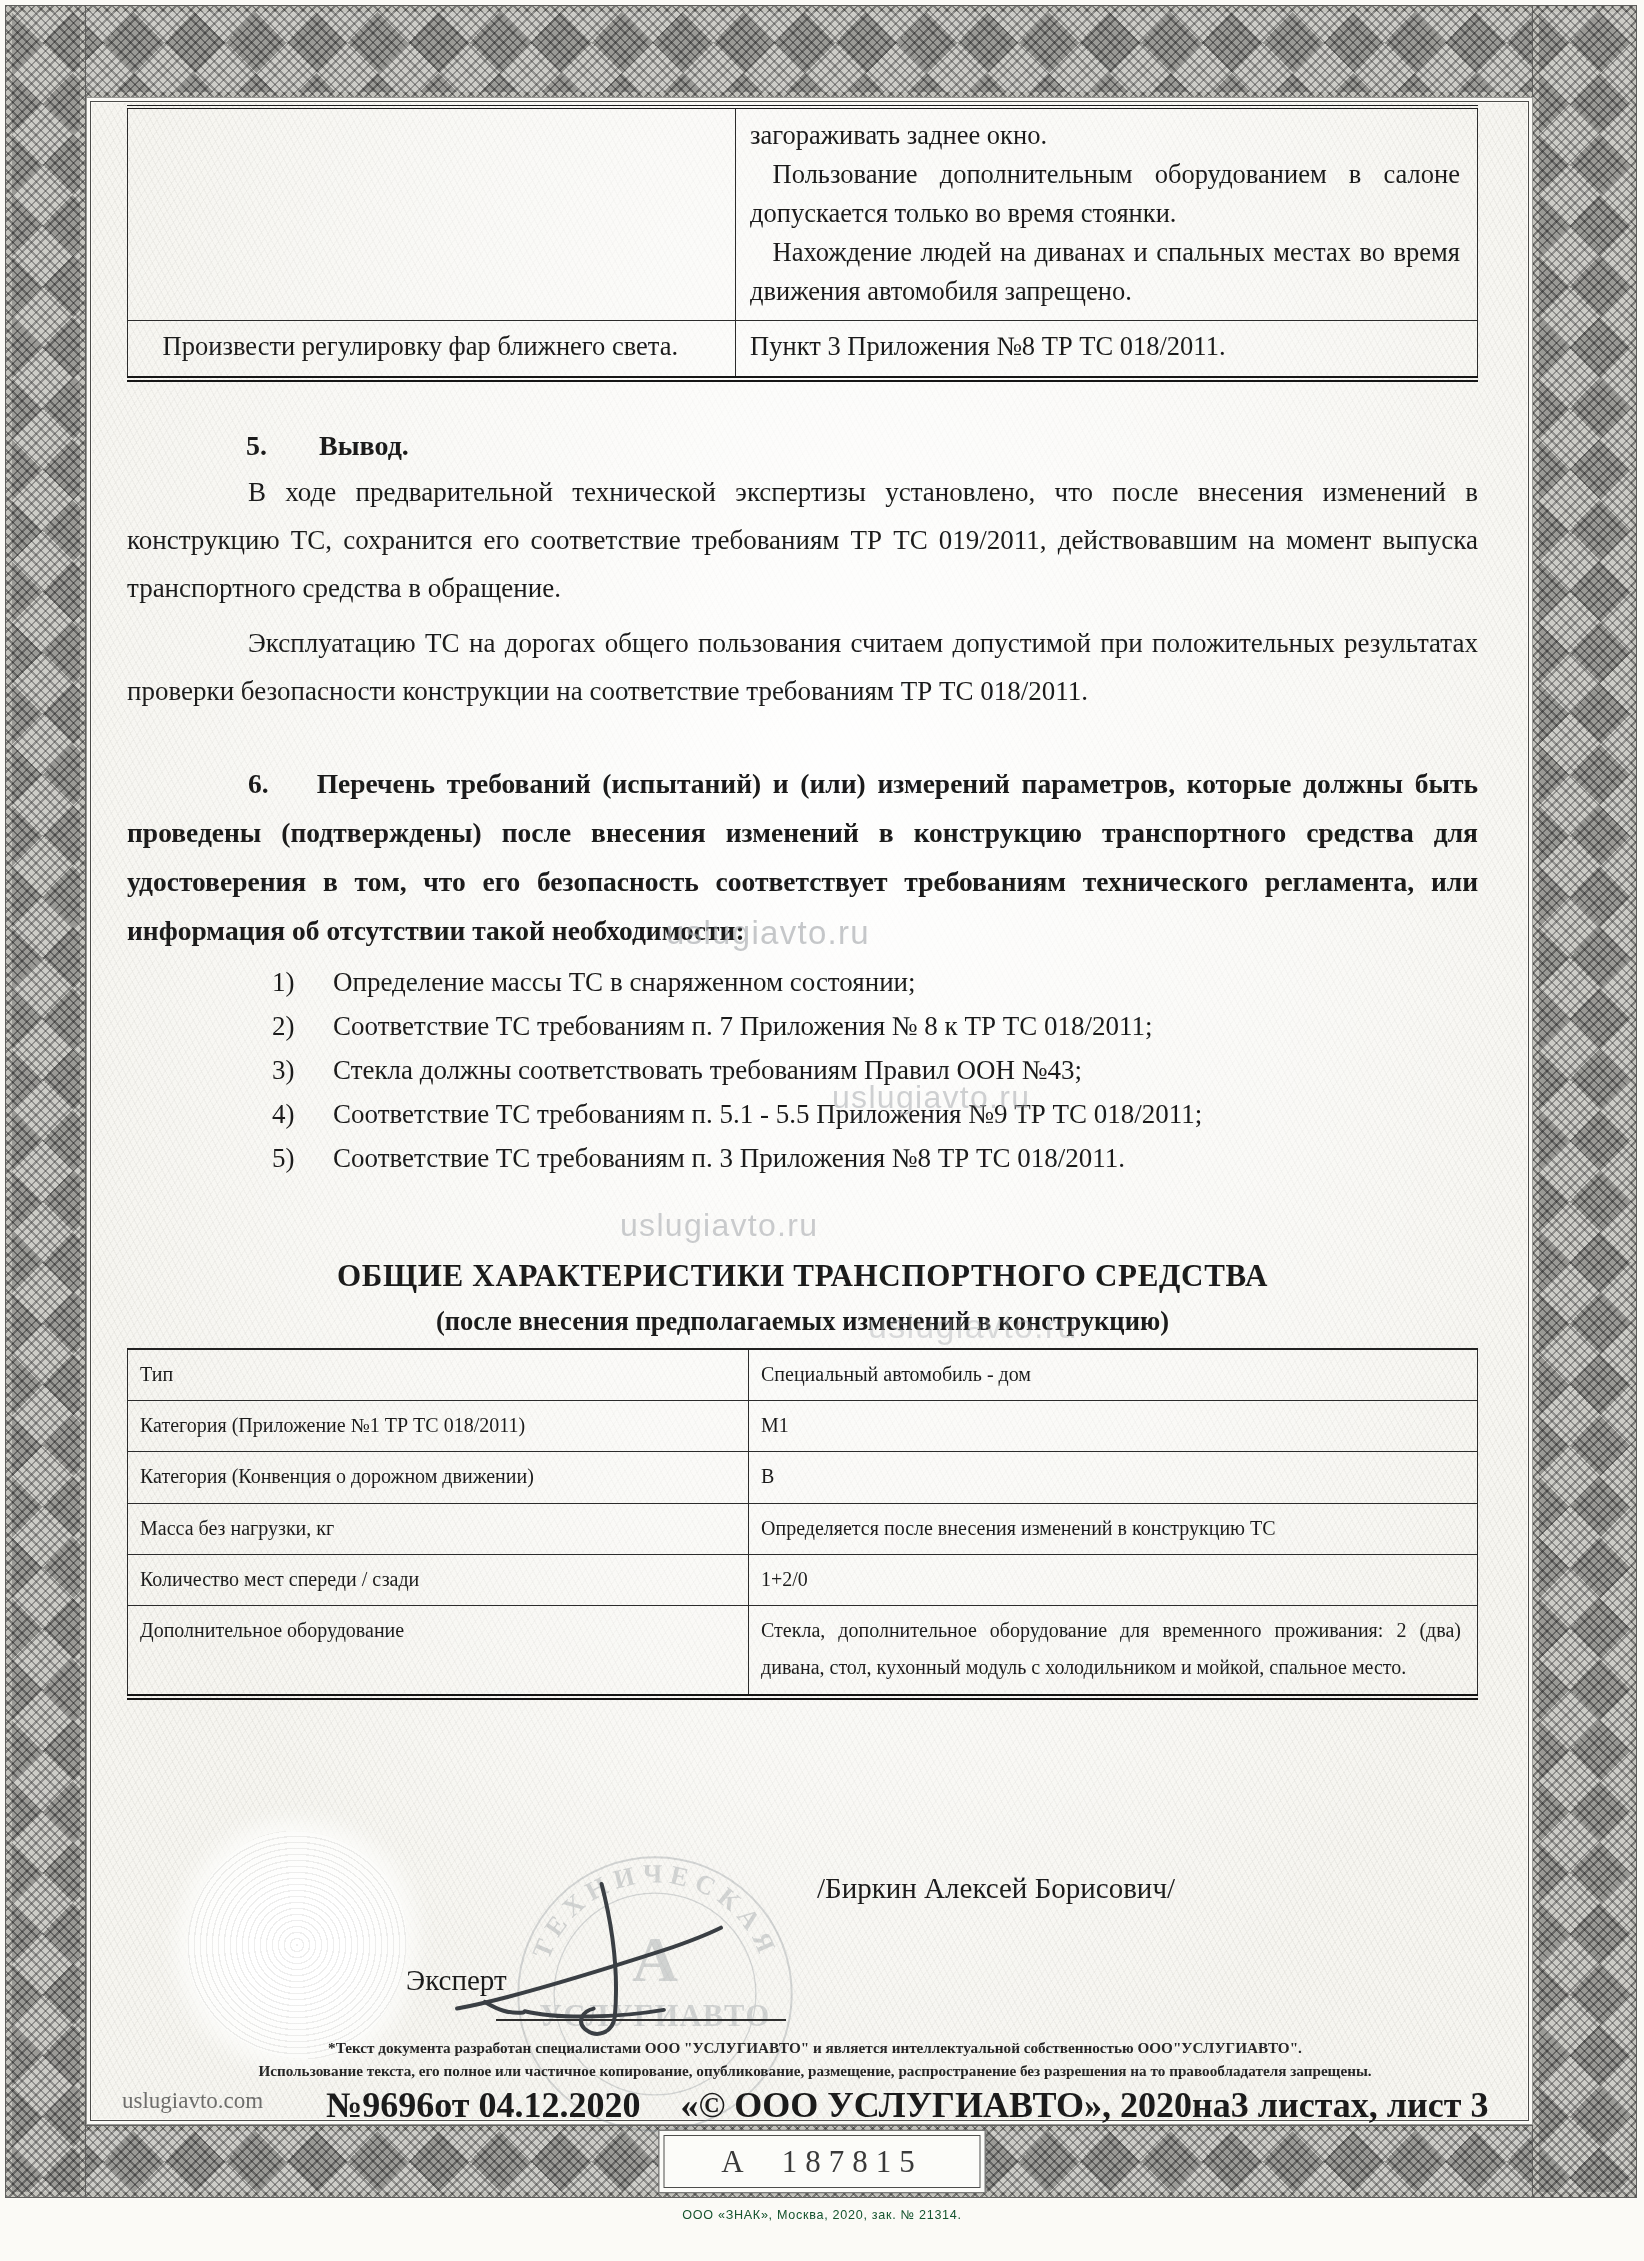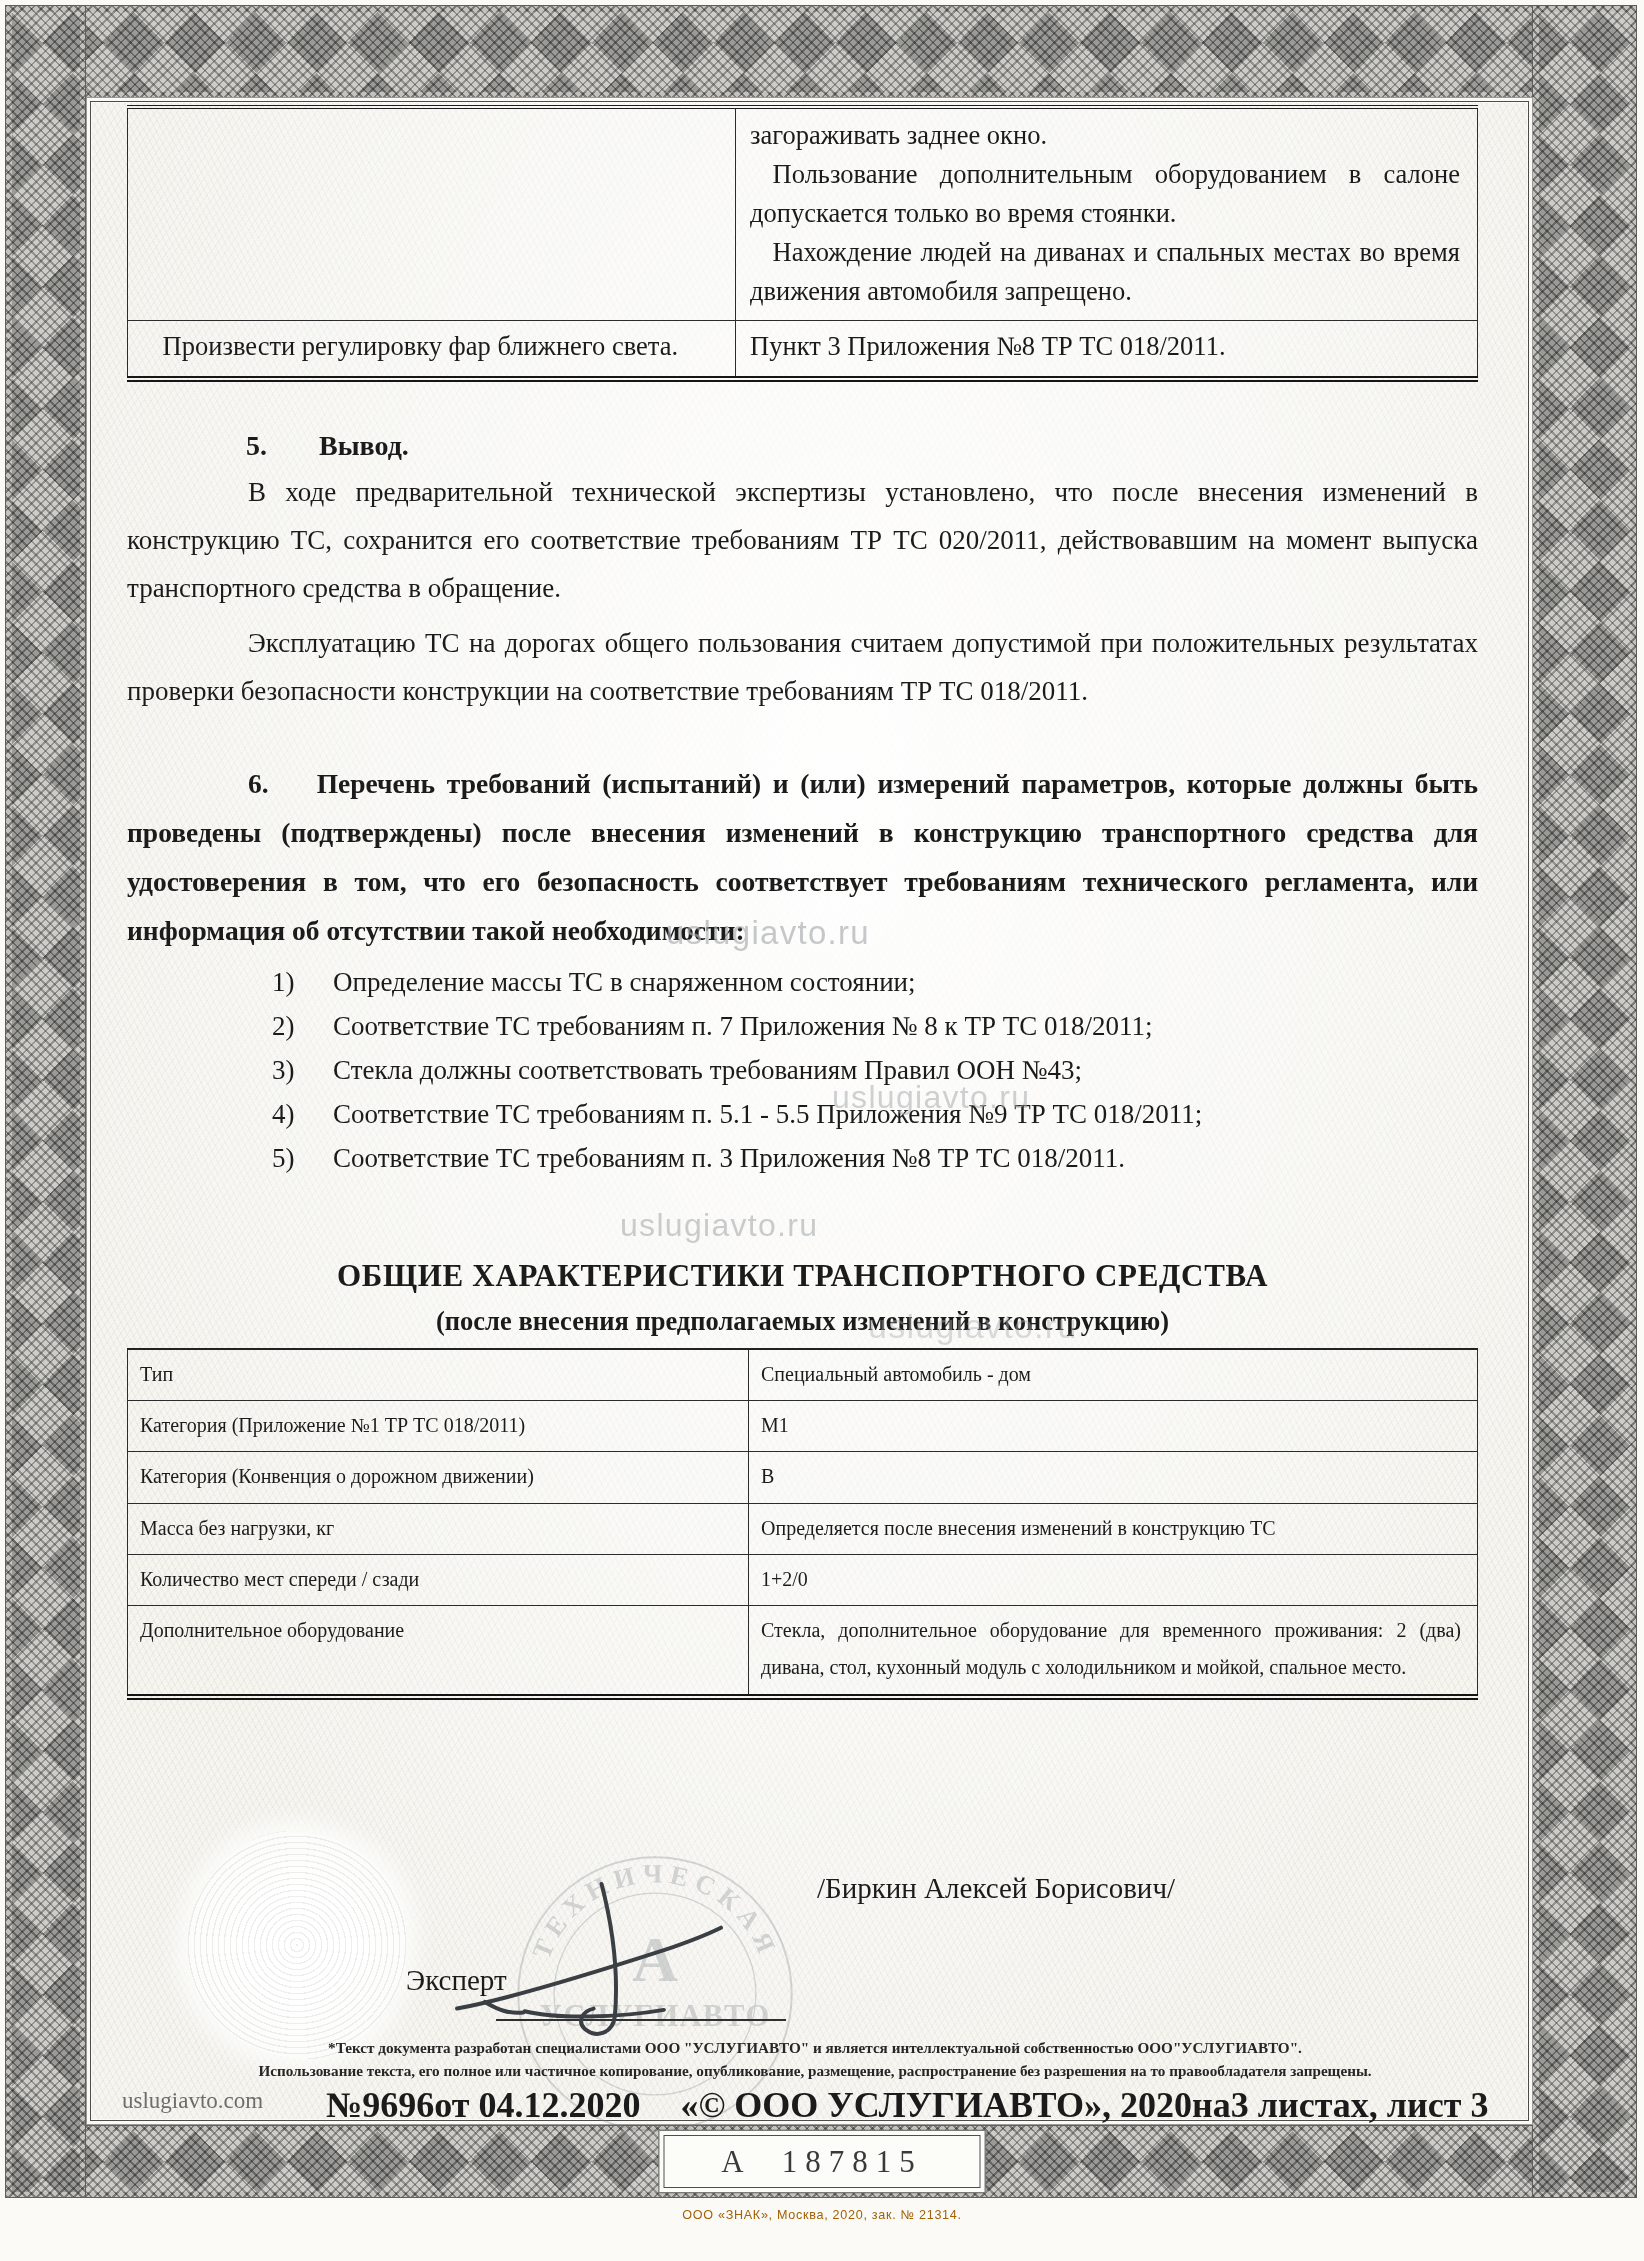--- a/index.html
+++ b/index.html
@@ -120,21 +120,21 @@
   .serial-plaque {
     position:absolute; left:50%; top:2135px; transform:translateX(-50%);
     width:317px; height:53px; background:#fcfcf9;
     border:1.3px solid #4e4e4c; box-shadow:0 0 0 4px #fcfcf9, 0 0 0 5.3px #7a7a78;
     display:flex; align-items:center; justify-content:center; gap:38px;
     z-index:5; font-size:31px; color:#3a3a3a;
   }
   .serial-plaque .digits { letter-spacing:8px; }
   .printer-note {
     position:absolute; left:0; right:0; top:2208px; text-align:center;
-    font-family:"Liberation Sans", sans-serif; font-size:12.6px; color:#a16207; z-index:5;
+    font-family:"Liberation Sans", sans-serif; font-size:12.6px; color:#14532d; z-index:5;
     letter-spacing:0.7px;
   }
 </style>
 </head>
 <body>
 
 <div class="page">
 
   <div class="band band-top"></div>
   <div class="band band-bottom"></div>
@@ -162,21 +162,21 @@
         <td class="c-right">
           <div>Пункт 3 Приложения №8 ТР ТС 018/2011.</div>
         </td>
       </tr>
     </tbody>
       </table>
 
     <p class="sec-head">
       <span class="num">5.</span><span>Вывод.</span>
     </p>
-    <p class="para">В ходе предварительной технической экспертизы установлено, что после внесения изменений в конструкцию ТС, сохранится его соответствие требованиям ТР ТС 020/2011, действовавшим на момент выпуска транспортного средства в обращение.</p>
+    <p class="para">В ходе предварительной технической экспертизы установлено, что после внесения изменений в конструкцию ТС, сохранится его соответствие требованиям ТР ТС 019/2011, действовавшим на момент выпуска транспортного средства в обращение.</p>
     <p class="para">Эксплуатацию ТС на дорогах общего пользования считаем допустимой при положительных результатах проверки безопасности конструкции на соответствие требованиям ТР ТС 018/2011.</p>
 
     <p class="sec6-head">
       <span class="num">6.</span><span>Перечень требований (испытаний) и (или) измерений параметров, которые должны быть проведены (подтверждены) после внесения изменений в конструкцию транспортного средства для удостоверения в том, что его безопасность соответствует требованиям технического регламента, или информация об отсутствии такой необходимости:</span>
     </p>
     <div class="req-list">
       <div class="req-item">
         <span class="li-num">1)</span>
         <span>Определение массы ТС в снаряженном состоянии;</span>
       </div>

